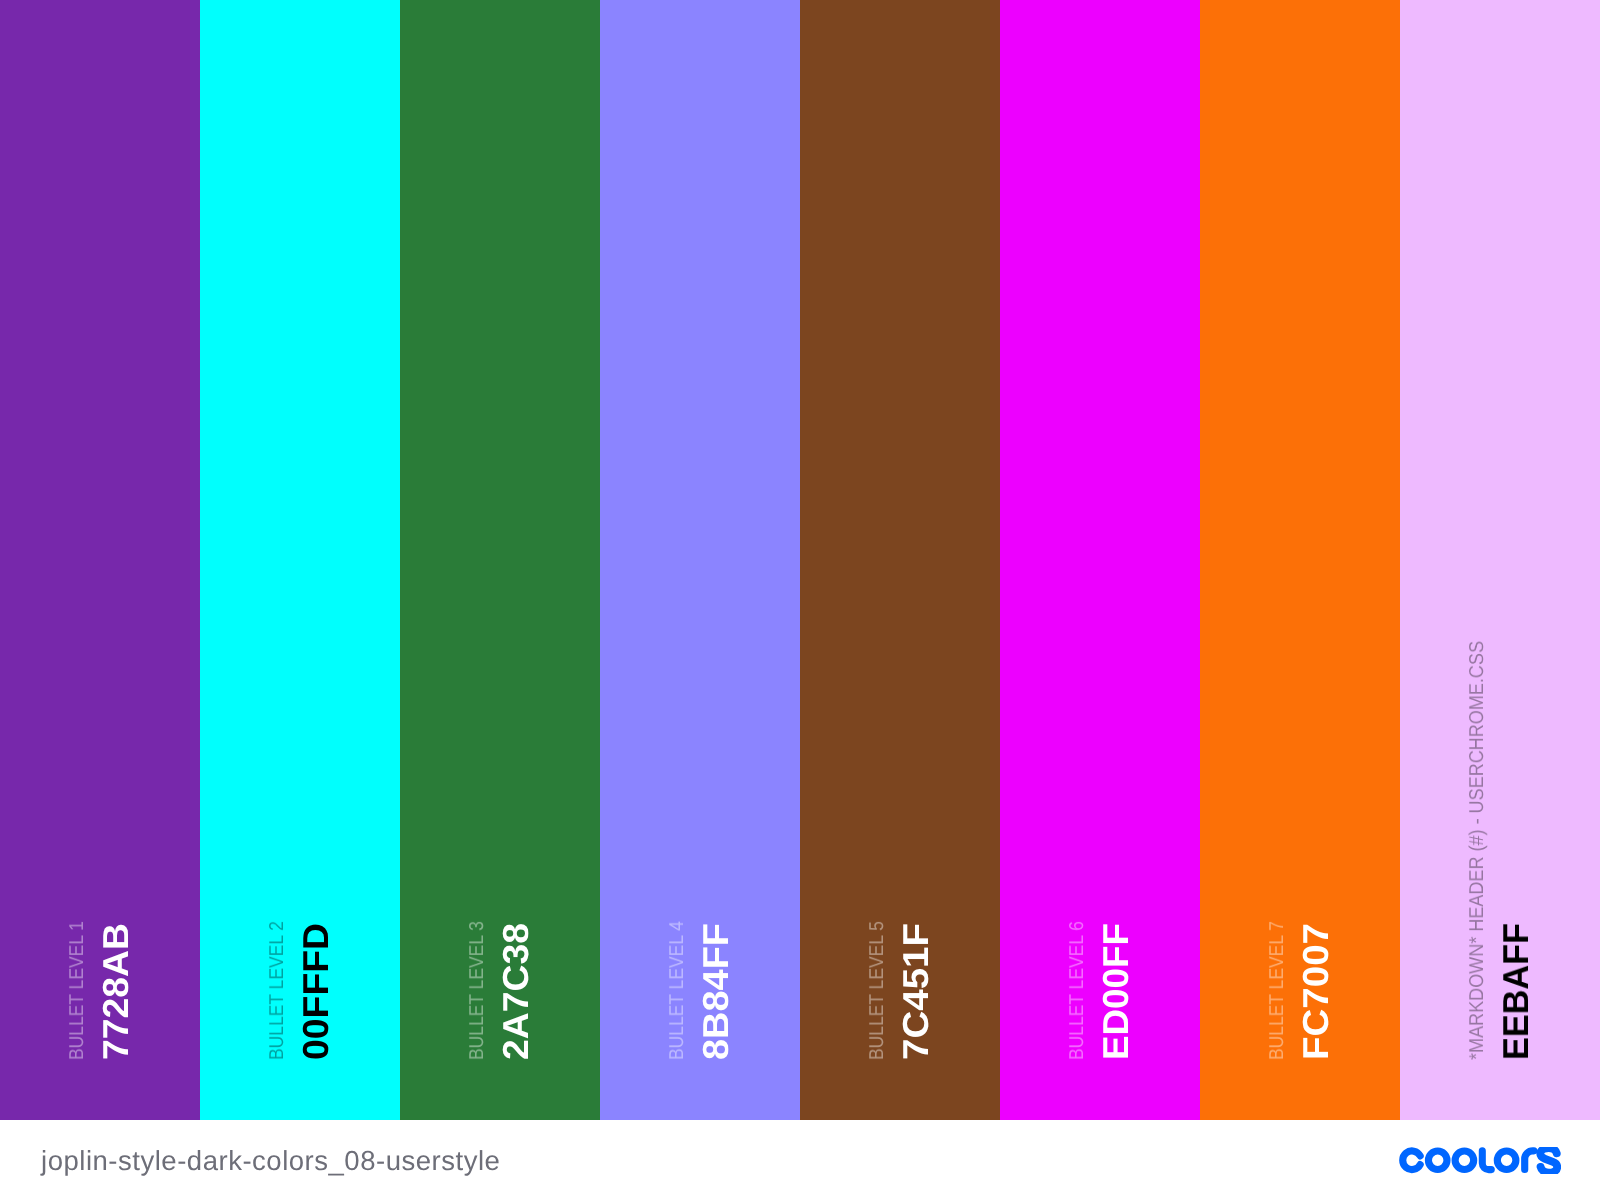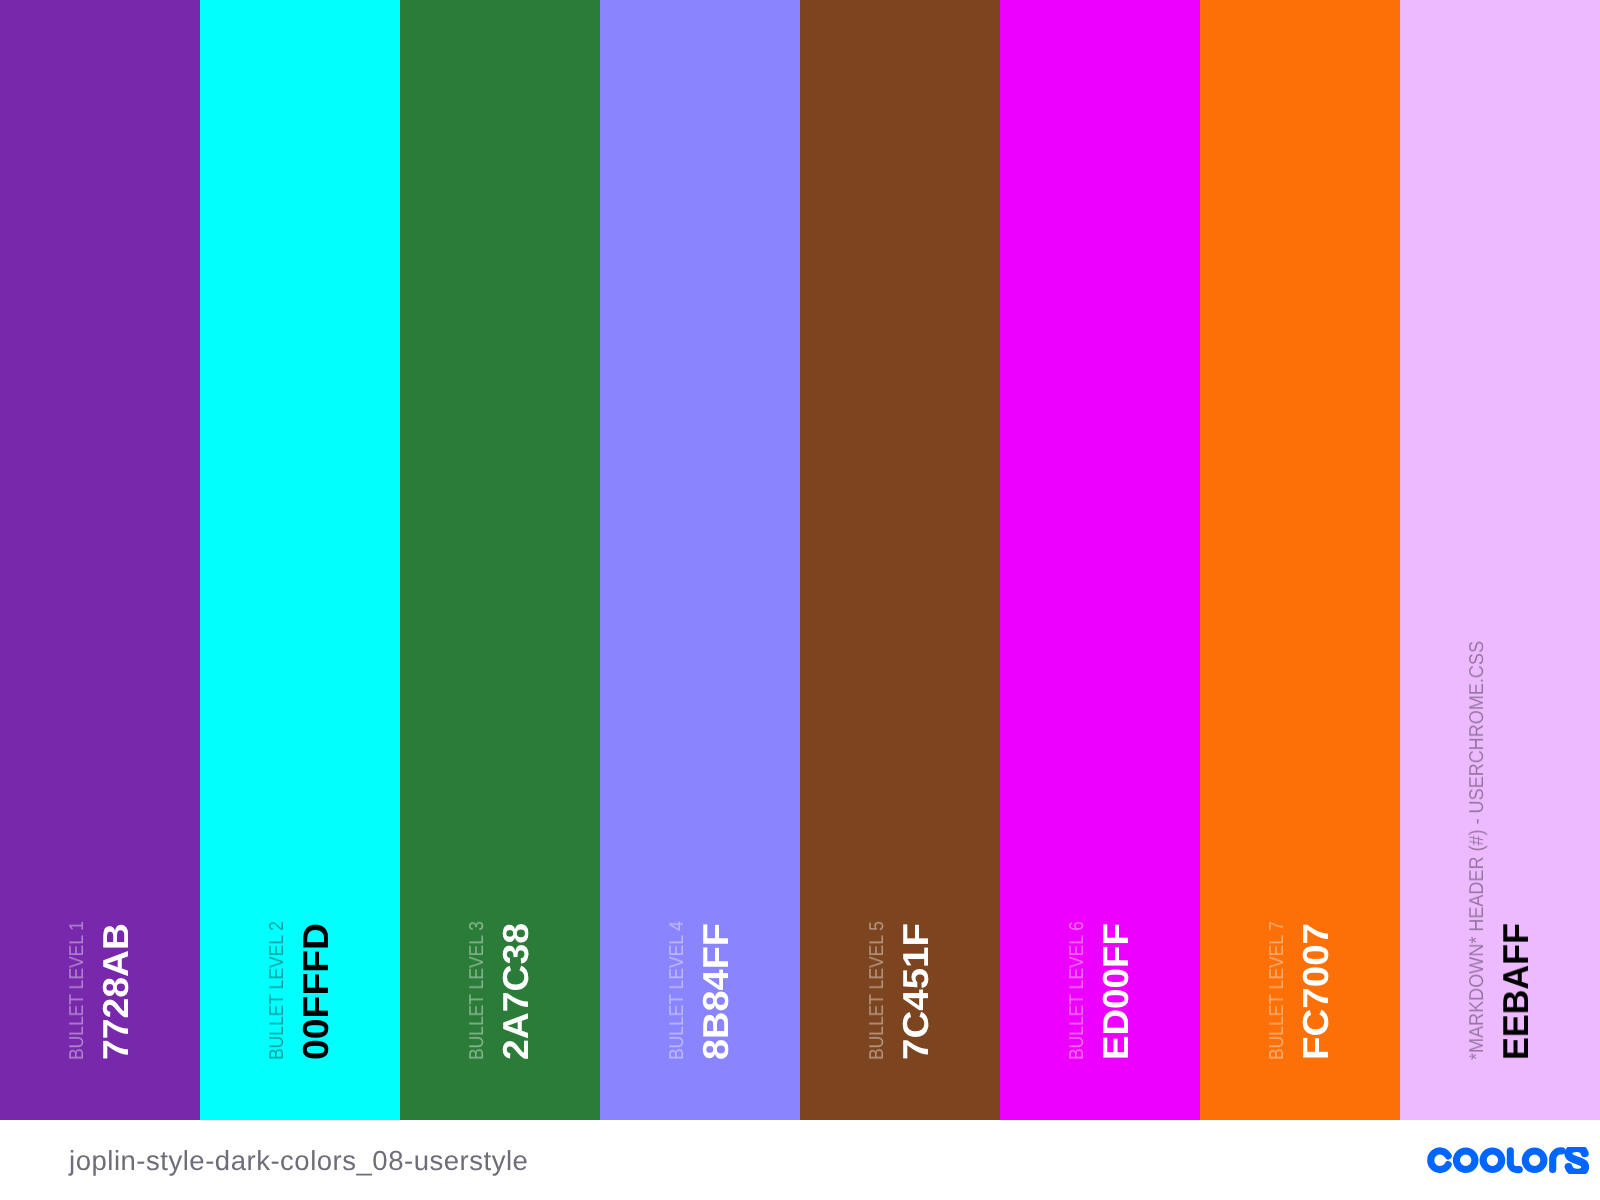--- a/index.html
+++ b/index.html
@@ -12,21 +12,21 @@
   .palette { position:absolute; left:0; top:0; width:1600px; height:1120px; display:flex; }
   .swatch { flex:1 1 0; position:relative; height:100%; overflow:hidden; }
 
   .vwrap { position:absolute; left:0; bottom:60px; width:100%; height:0; }
   .vtext { position:absolute; bottom:0; transform-origin:0% 100%; will-change:transform; backface-visibility:hidden;
            white-space:nowrap; line-height:1; display:block; }
   .name { font-size:20px; font-weight:400; }
   .hex  { font-size:36px; font-weight:700; }
 
   .footer { position:absolute; left:0; top:1120px; width:1600px; height:80px; background:#ffffff; }
-  .footer > * { position:absolute;margin-left:28px; }
+  .footer > * { position:absolute; }
   .fname  { left:40.8px; top:40.5px; transform:translateY(-50%) translateZ(0);
             will-change:transform; backface-visibility:hidden;
             color:#6d6e78; font-size:27.5px; letter-spacing:0.52px; }
   .logo   { left:1399px; top:26.5px; }
   .logo svg { display:block; }
   .logo path { fill:#0066FF; }
   .logo path.st { fill:none; stroke:#0066FF; }
 </style>
 </head>
 <body>

